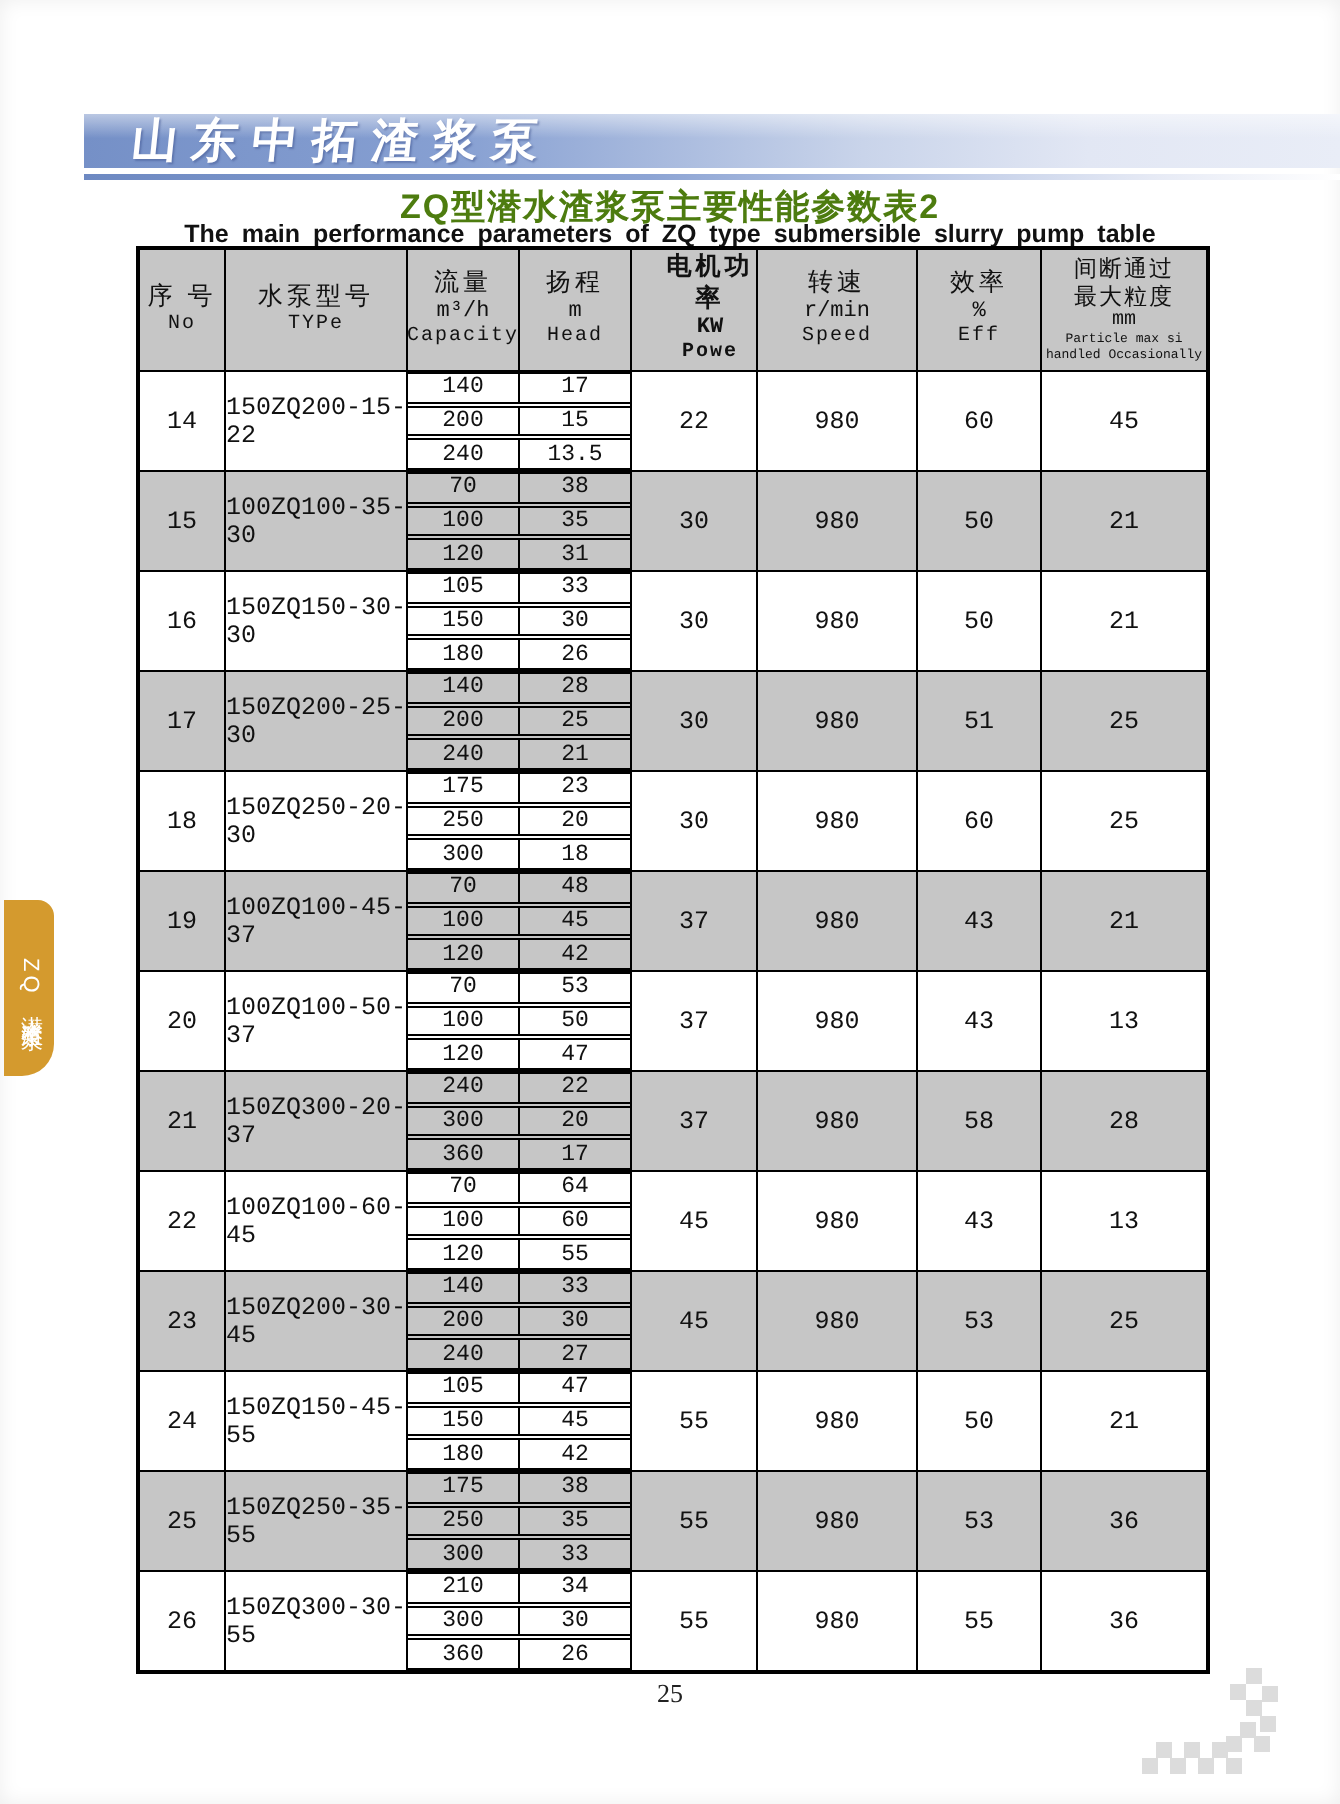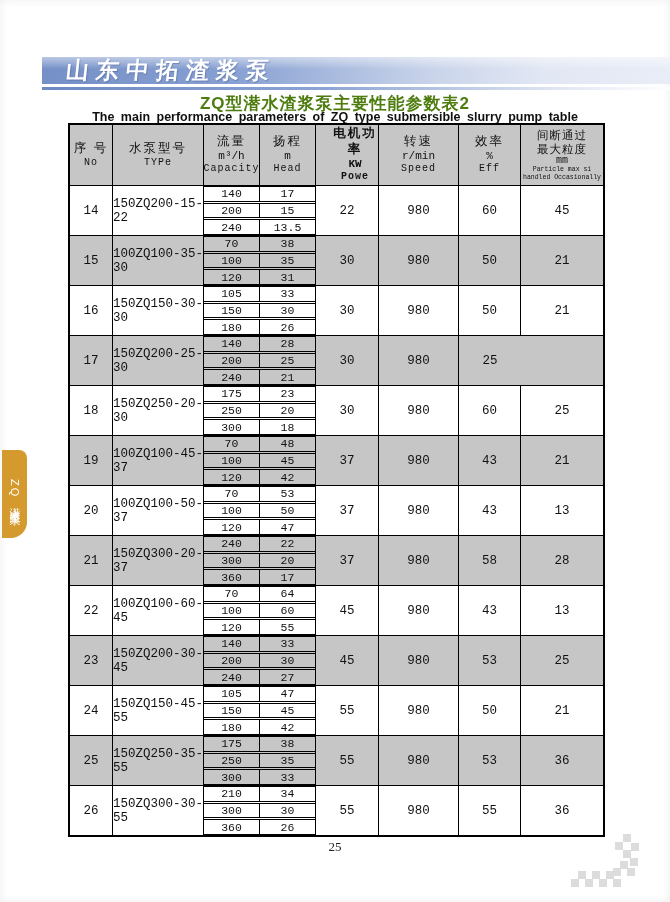--- a/index.html
+++ b/index.html
@@ -201,20 +201,21 @@
               <div class="fc mono">200</div>
               <div class="fh mono">25</div>
             </div>
             <div class="flowrow">
               <div class="fc mono">240</div>
               <div class="fh mono">21</div>
             </div>
           </div>
           <div class="cell mono">30</div>
           <div class="cell mono">980</div>
+          <div class="cell mono">51</div>
           <div class="cell mono">25</div>
         </div>
         <div class="row">
           <div class="cell mono">18</div>
           <div class="cell mono">150ZQ250-20-30</div>
           <div class="flow-region">
             <div class="flowrow">
               <div class="fc mono">175</div>
               <div class="fh mono">23</div>
             </div>

